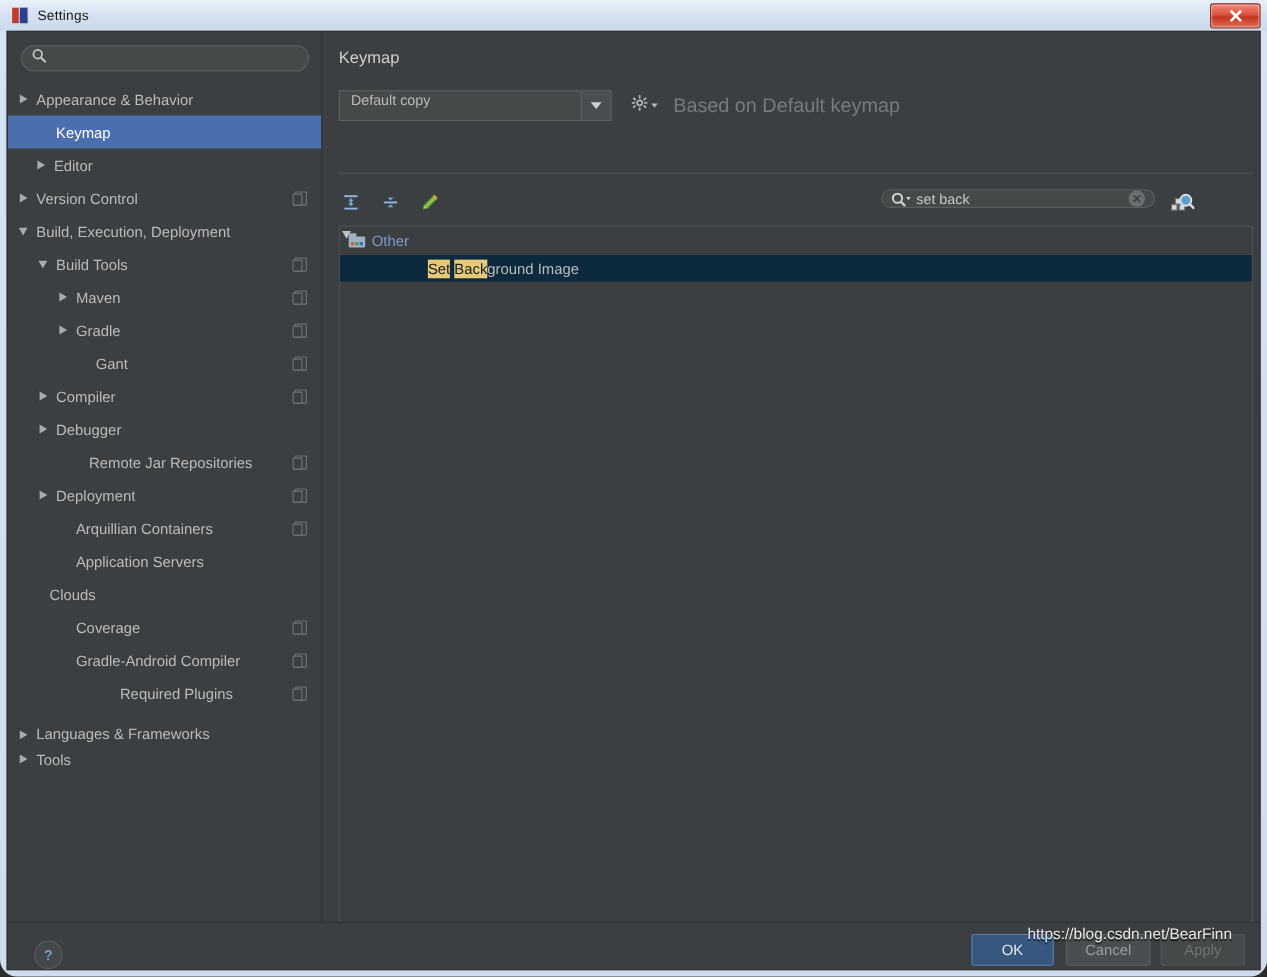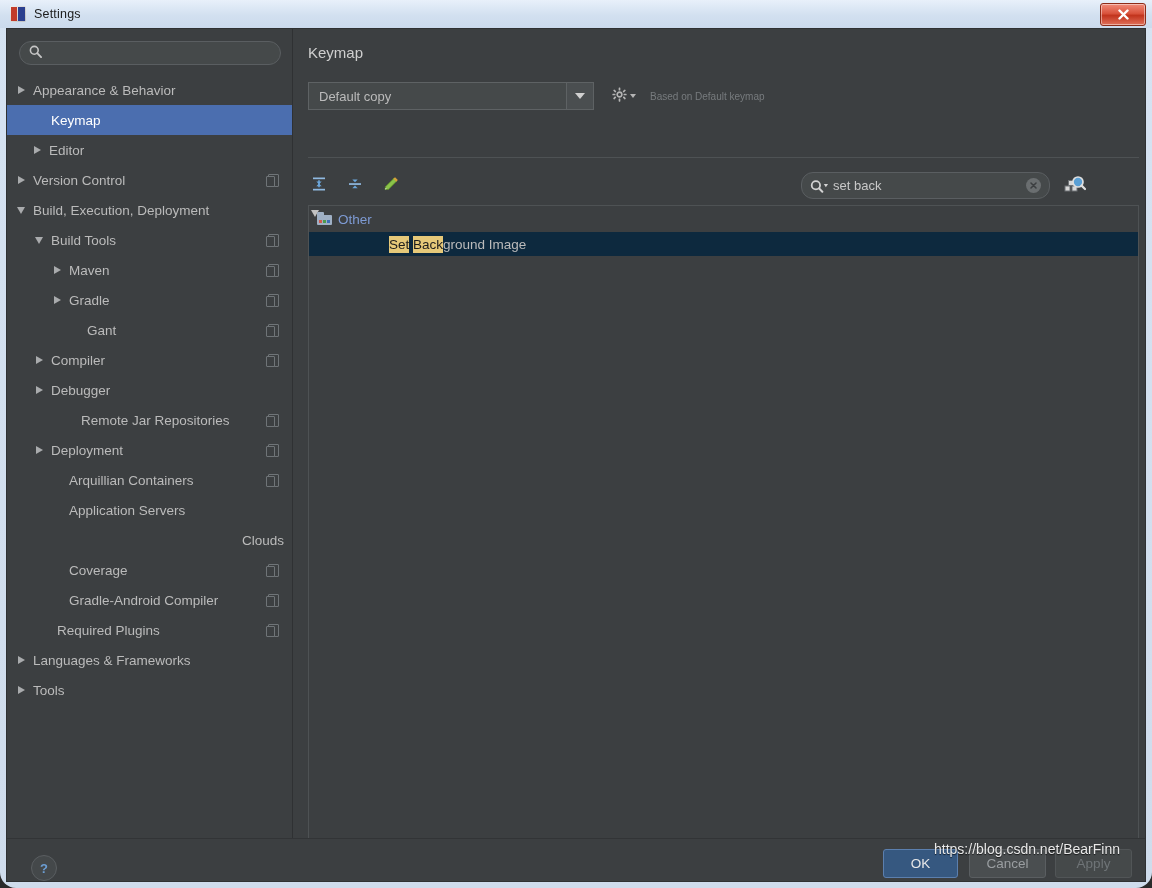--- a/index.html
+++ b/index.html
@@ -202,26 +202,26 @@
     font-size: 15px;
     color: #cfcfcf;
   }
   #combo-row {
     position: absolute;
     left: 14px; top: 53px;
     display: flex;
     align-items: center;
   }
   #keymap-combo {
-    width: 286px;
+    width: 248px;
     height: 28px;
     background: #45494a;
     border: 1px solid #5e6264;
     display: flex;
-    align-items: center;
+    align-items: flex-start;
     box-sizing: border-box;
     cursor: pointer;
   }
   #keymap-combo .value {
     flex: 1;
     padding-left: 10px;
     font-size: 13px;
     color: #bbbbbb;
     white-space: nowrap;
     overflow: hidden;
@@ -248,21 +248,21 @@
     cursor: pointer;
   }
   #gear-btn .caret {
     margin-left: 3px;
     border-top: 4px solid #b5b5b5;
     border-left: 3.5px solid transparent;
     border-right: 3.5px solid transparent;
   }
   #based-on {
     margin-left: 14px;
-    font-size: 10px;
+    font-size: 18px;
     color: #777b7e;
     white-space: nowrap;
   }
 
   #divider {
     position: absolute;
     left: 14px;
     top: 128px;
     width: 831px;
     height: 1px;
@@ -284,21 +284,21 @@
     justify-content: center;
     cursor: pointer;
     border-radius: 3px;
   }
 
   #shortcut-search {
     position: absolute;
     left: 507px;
     top: 143px;
     width: 249px;
-    height: 27px;
+    height: 17px;
     background: #45494a;
     border: 1px solid #5a5e61;
     border-radius: 12px;
     box-sizing: border-box;
     display: flex;
     align-items: center;
     padding: 0 8px;
   }
   #shortcut-search .q-icon { flex: none; display: flex; align-items: center; }
   #shortcut-search input {
@@ -570,49 +570,49 @@
             <span class="label">Arquillian Containers</span>
             <span class="scope-icon">
               <span class="outer"></span>
               <span class="inner"></span>
             </span>
           </div>
           <div class="tree-row" style="padding-left: 44px;">
             <span class="arrow"></span>
             <span class="label">Application Servers</span>
           </div>
-          <div class="tree-row" style="padding-left: 52px; justify-content: flex-end;">
+          <div class="tree-row" style="padding-left: 20px;">
             <span class="arrow"></span>
             <span class="label">Clouds</span>
           </div>
           <div class="tree-row" style="padding-left: 44px;">
             <span class="arrow"></span>
             <span class="label">Coverage</span>
             <span class="scope-icon">
               <span class="outer"></span>
               <span class="inner"></span>
             </span>
           </div>
           <div class="tree-row" style="padding-left: 44px;">
             <span class="arrow"></span>
             <span class="label">Gradle-Android Compiler</span>
             <span class="scope-icon">
               <span class="outer"></span>
               <span class="inner"></span>
             </span>
           </div>
-          <div class="tree-row" style="padding-left: 32px;">
+          <div class="tree-row" style="padding-left: 52px; margin-left: 32px;">
             <span class="arrow"></span>
             <span class="label">Required Plugins</span>
             <span class="scope-icon">
               <span class="outer"></span>
               <span class="inner"></span>
             </span>
           </div>
-          <div class="tree-row" style="padding-left: 8px;">
+          <div class="tree-row" style="padding-left: 8px; align-items: flex-end;">
             <span class="arrow right"></span>
             <span class="label">Languages &amp; Frameworks</span>
           </div>
           <div class="tree-row" style="padding-left: 8px;">
             <span class="arrow right"></span>
             <span class="label">Tools</span>
           </div>
         </div>
     </div>
 

